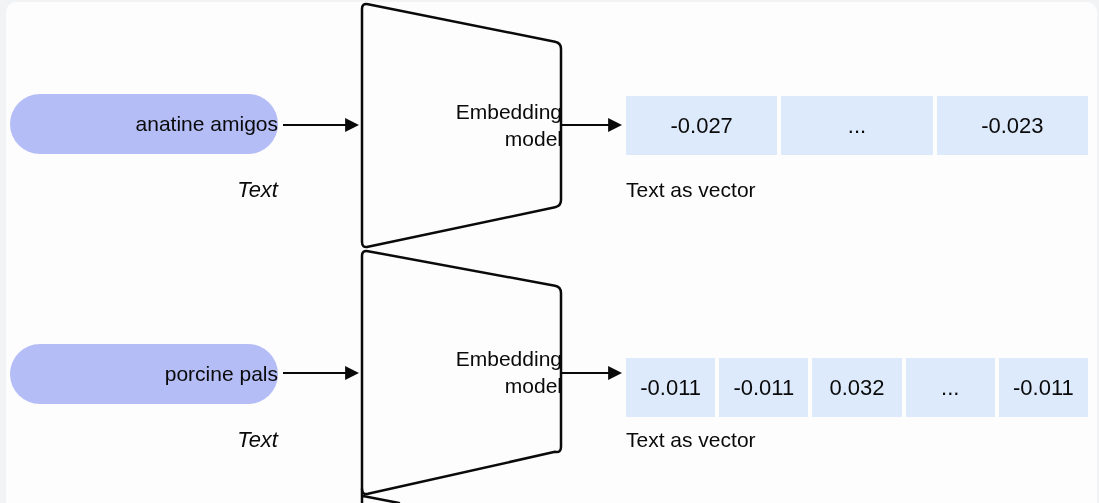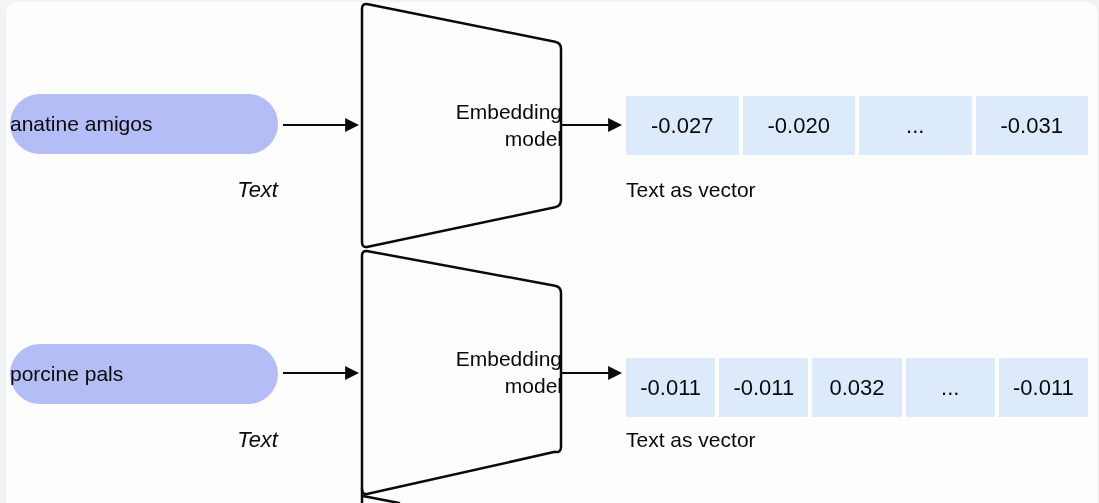--- a/index.html
+++ b/index.html
@@ -28,21 +28,21 @@
   }
   .layer { position: absolute; left: 0; top: 0; width: 1099px; height: 503px; }
   svg.layer { pointer-events: none; }
 
   .abs { position: absolute; }
 
   .pill {
     left: 10px; width: 268px; height: 60px;
     background: var(--pill);
     border-radius: 30px;
-    display: flex; align-items: center; justify-content: flex-start;
+    display: flex; align-items: center; justify-content: flex-end;
     font-size: 21px;
   }
   .pill.r1 { top: 94px; }
   .pill.r2 { top: 344px; }
 
   .input-caption {
     left: 10px; width: 268px;
     text-align: right; font-size: 22px; line-height: 22px; font-style: italic;
   }
   .input-caption.r1 { top: 179px; }
@@ -101,23 +101,22 @@
 </svg>
 
 <div class="abs pill r1">
   <span>anatine amigos</span>
 </div>
 <div class="abs input-caption r1">Text</div>
 <div class="abs model-label r1">Embedding
 model</div>
 <div class="abs vector r1">
   <div class="vector-cell">-0.027</div>
-  <div class="vector-cell">-0.020</div>
   <div class="vector-cell">...</div>
-  <div class="vector-cell">-0.031</div>
+  <div class="vector-cell">-0.023</div>
 </div>
 <div class="abs vector-caption r1">Text as vector</div>
 
 <div class="abs pill r2">
   <span>porcine pals</span>
 </div>
 <div class="abs input-caption r2">Text</div>
 <div class="abs model-label r2">Embedding
 model</div>
 <div class="abs vector r2">

